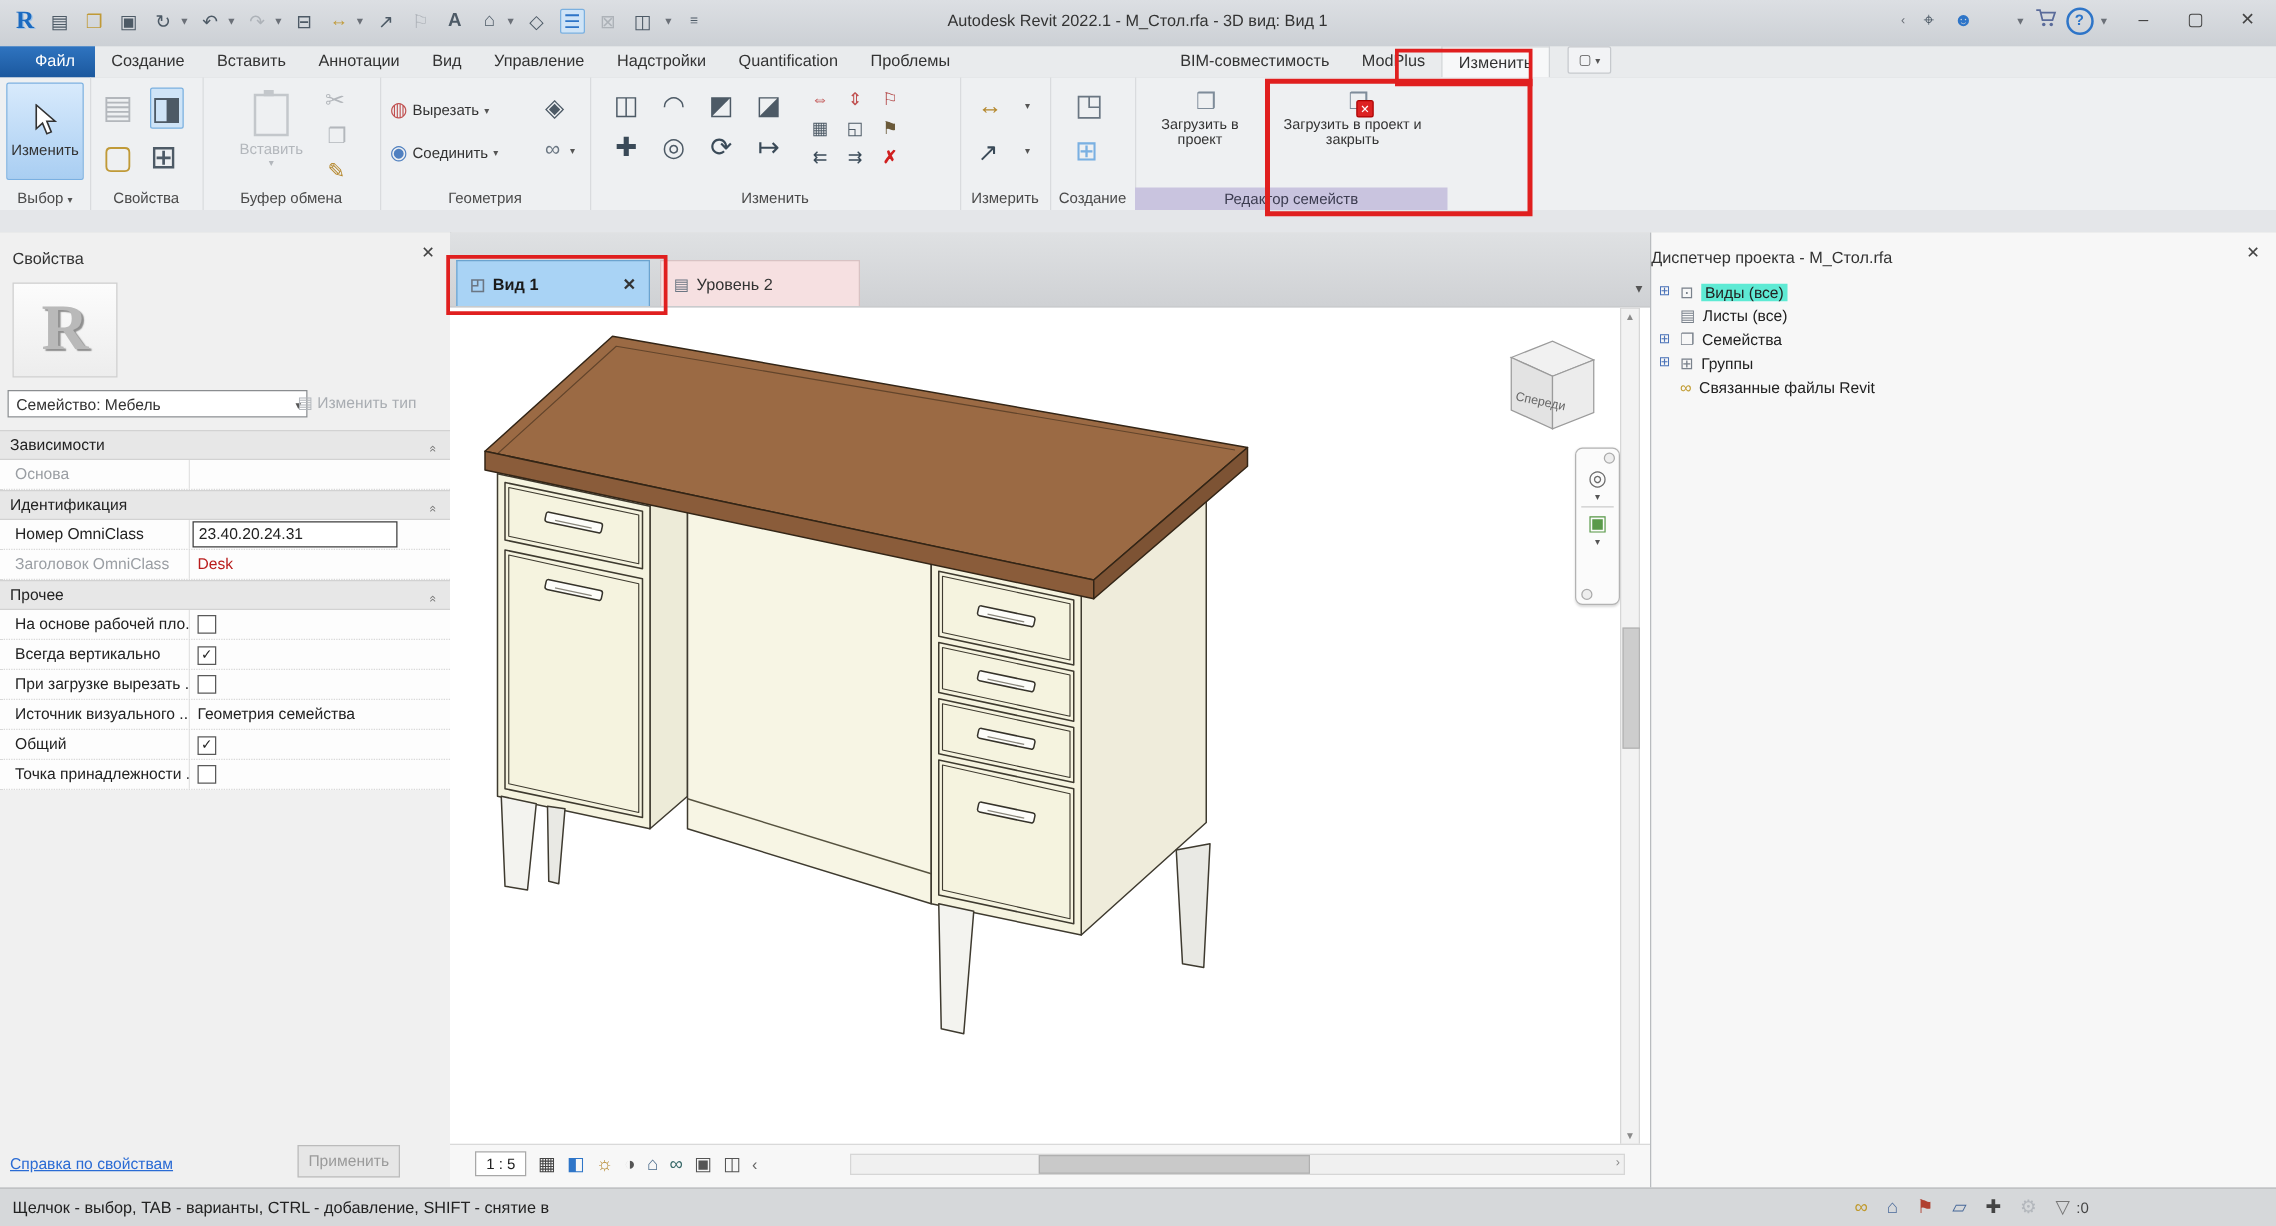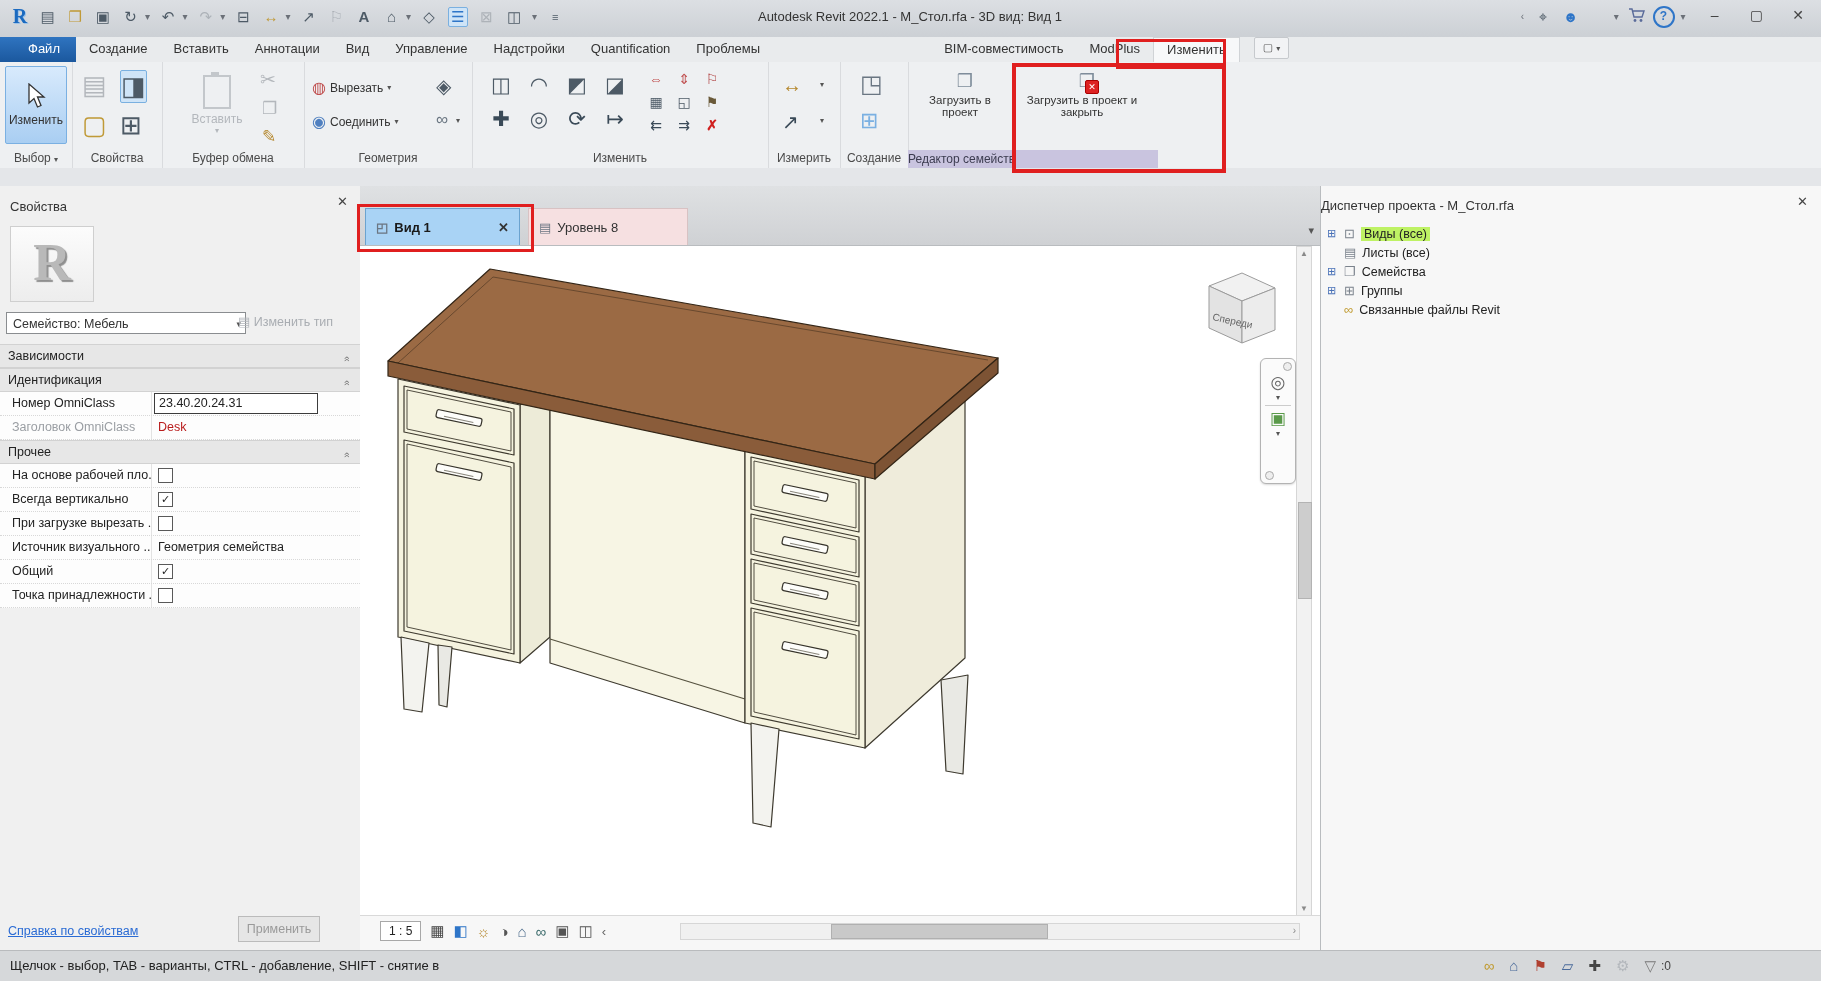--- a/index.html
+++ b/index.html
@@ -46,21 +46,21 @@
   #modgrid-big .ic{width:38px;height:34px;font-size:21px;line-height:34px;}
   #modgrid-small{position:absolute;left:170px;top:6px;width:84px;display:flex;flex-wrap:wrap;}
   #modgrid-small .ic{width:28px;height:23px;font-size:14px;line-height:23px;}
   .loadbtn{position:absolute;top:4px;display:flex;flex-direction:column;align-items:center;gap:2px;font-size:11.5px;color:#333;text-align:center;}
   .loadicon{position:relative;width:26px;height:26px;}
   .loadicon .win{position:absolute;right:0;bottom:0;font-size:18px;color:#7e8c9a;}
   .loadicon .arr{position:absolute;left:0;top:-3px;font-size:15px;font-weight:bold;color:#1464c8;}
   .loadicon .xbadge{position:absolute;right:-4px;bottom:-2px;width:12px;height:12px;background:#d22;color:#fff;
       font-size:9px;line-height:12px;text-align:center;border-radius:2px;border:1px solid #a00;}
   #famlabel{position:absolute;bottom:0px;left:0;right:0;height:18px;background:#c9c4df;color:#3c3c50;
-      font-size:12px;line-height:18px;}
+      text-align:center;font-size:12px;line-height:18px;}
   
   #gapstrip{position:absolute;left:0;top:168px;width:100%;height:18px;background:#e4e6e9;border-bottom:1px solid #cfd2d5;}
   
   #main{position:absolute;left:0;top:186px;width:100%;height:764px;background:#ececec;}
   
   #props{position:absolute;left:0;top:0;width:360px;height:764px;background:#f0f0f0;border-right:1px solid #b9bcbf;}
   #props-header{position:absolute;left:0;top:8px;width:100%;height:26px;font-size:13px;color:#333;padding-left:10px;box-sizing:border-box;line-height:26px;}
   #props-close{position:absolute;right:12px;top:8px;font-size:13px;color:#444;}
   #preview{position:absolute;left:10px;top:40px;width:82px;height:74px;background:linear-gradient(#fcfcfc,#ededed);
      border:1px solid #cfcfcf;text-align:center;}
@@ -119,21 +119,21 @@
   #hscroll .arrow{position:absolute;top:0;font-size:10px;color:#8a8a8a;line-height:13px;}
   
   #browser{position:absolute;left:1320px;top:0;width:501px;height:764px;background:#f7f7f7;border-left:1px solid #b9bcbf;}
   #browser-header{position:absolute;left:0;top:8px;width:100%;height:24px;box-sizing:border-box;line-height:24px;font-size:13px;color:#333;}
   #browser-close{position:absolute;right:14px;top:8px;font-size:13px;color:#444;}
   #tree{position:absolute;left:6px;top:38px;width:480px;}
   .titem{height:19px;display:flex;align-items:center;gap:6px;font-size:12.5px;color:#222;}
   .titem .exp{width:11px;height:11px;font-size:11px;line-height:11px;color:#4a72b8;}
   .titem .nicon{font-size:13px;color:#7a828c;}
   .titem .nicon.gold{color:#c09a2e;}
-  .titem.sel .tlabel{background:#bef264;padding:0 3px;}
+  .titem.sel .tlabel{background:#5eead4;padding:0 3px;}
   
   #statusbar{position:absolute;left:0;top:950px;width:100%;height:31px;background:#d6d8da;
      border-top:1px solid #b9bbbd;line-height:30px;}
   #status-hint{padding-left:10px;font-size:13px;color:#222;}
   #status-icons{position:absolute;right:150px;top:0;display:flex;gap:15px;align-items:center;height:30px;}
   #status-icons .ic{font-size:15px;}
   #filter-count{font-size:12px;color:#444;margin-left:-10px;}
   
   .redbox{position:absolute;border:3px solid #e01f1f;pointer-events:none;z-index:50;}
 </style>
@@ -325,20 +325,24 @@
           <span>Семейство: Мебель</span>
           <span class="dd">▾</span>
         </div>
         <div id="edit-type">
           <span class="ic dis" style="font-size:13px;">▤</span>
           <span>Изменить тип</span>
         </div>
       </div>
       <div id="prows">
         <div class="psec"><span>Зависимости</span><span class="chev">»</span></div>
+        <div class="prow">
+          <div class="plabel muted">Основа</div>
+          <div class="pval"></div>
+        </div>
         <div class="psec"><span>Идентификация</span><span class="chev">»</span></div>
         <div class="prow">
           <div class="plabel">Номер OmniClass</div>
           <div class="pval">
               <span class="editbox">23.40.20.24.31</span>
             </div>
         </div>
         <div class="prow">
           <div class="plabel muted">Заголовок OmniClass</div>
           <div class="pval muted">Desk</div>
@@ -375,21 +379,21 @@
 
     <div id="center">
       <div id="viewtabs">
         <div class="vtab" id="vtab1">
           <span class="ticon">◰</span>
           <span>Вид 1</span>
           <span class="tclose">✕</span>
         </div>
         <div class="vtab" id="vtab2">
           <span class="ticon">▤</span>
-          <span>Уровень 8</span>
+          <span>Уровень 2</span>
         </div>
         <span id="vtabs-menu">▾</span>
       </div>
 
       <div id="canvas">
         
         <svg width="960" height="670" viewBox="0 0 960 670">
           <defs>
             <g id="handle">
               <rect x="-23" y="-4" width="46" height="8" rx="2" fill="#fdfdfa" stroke="#35322a" stroke-width="1.2"></rect>

